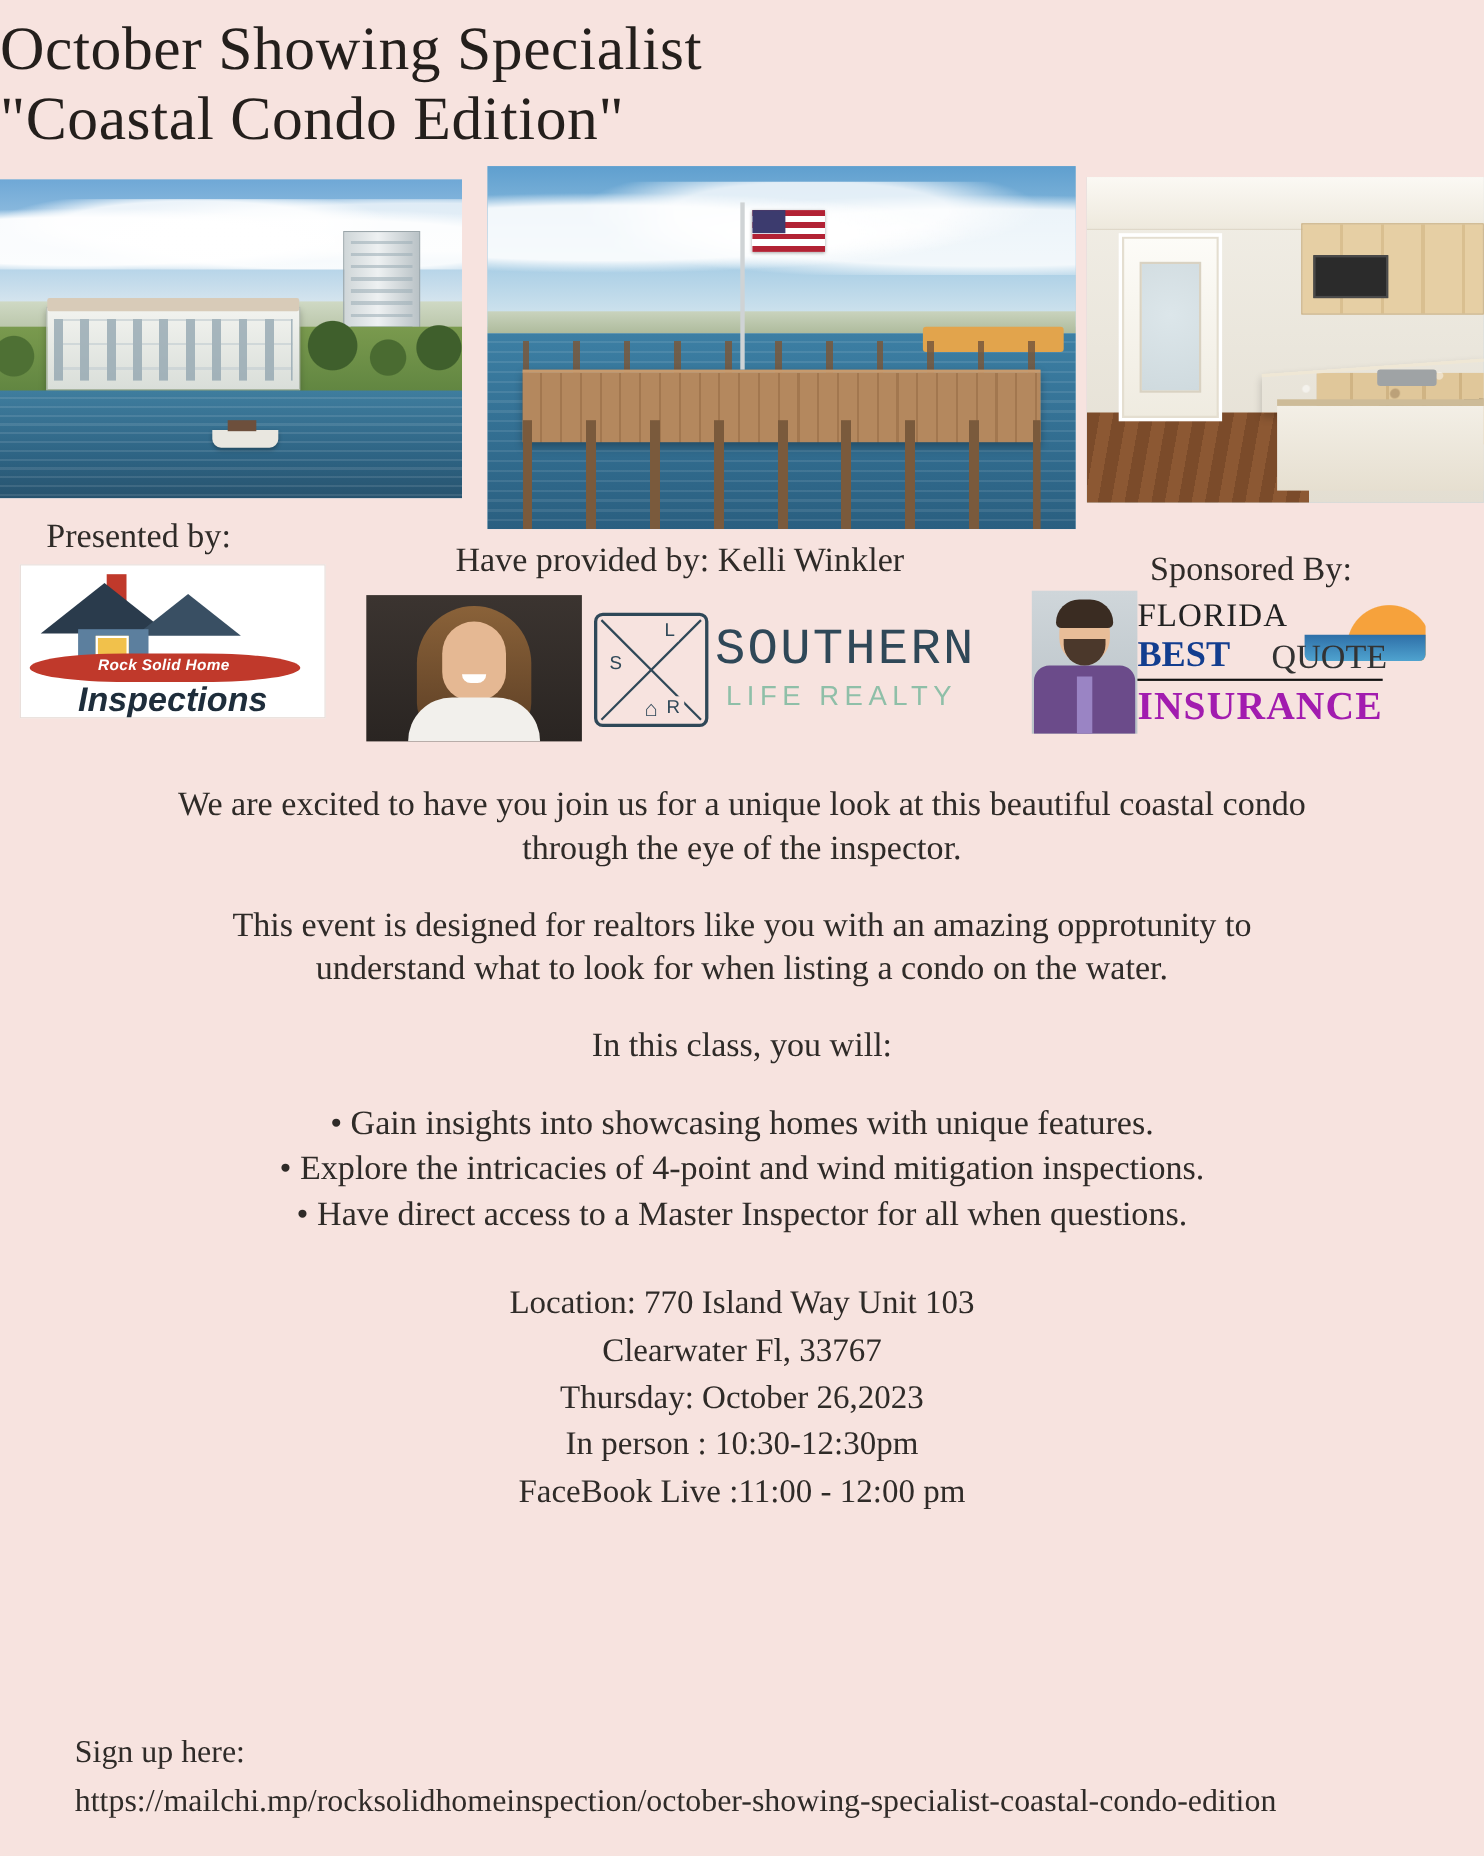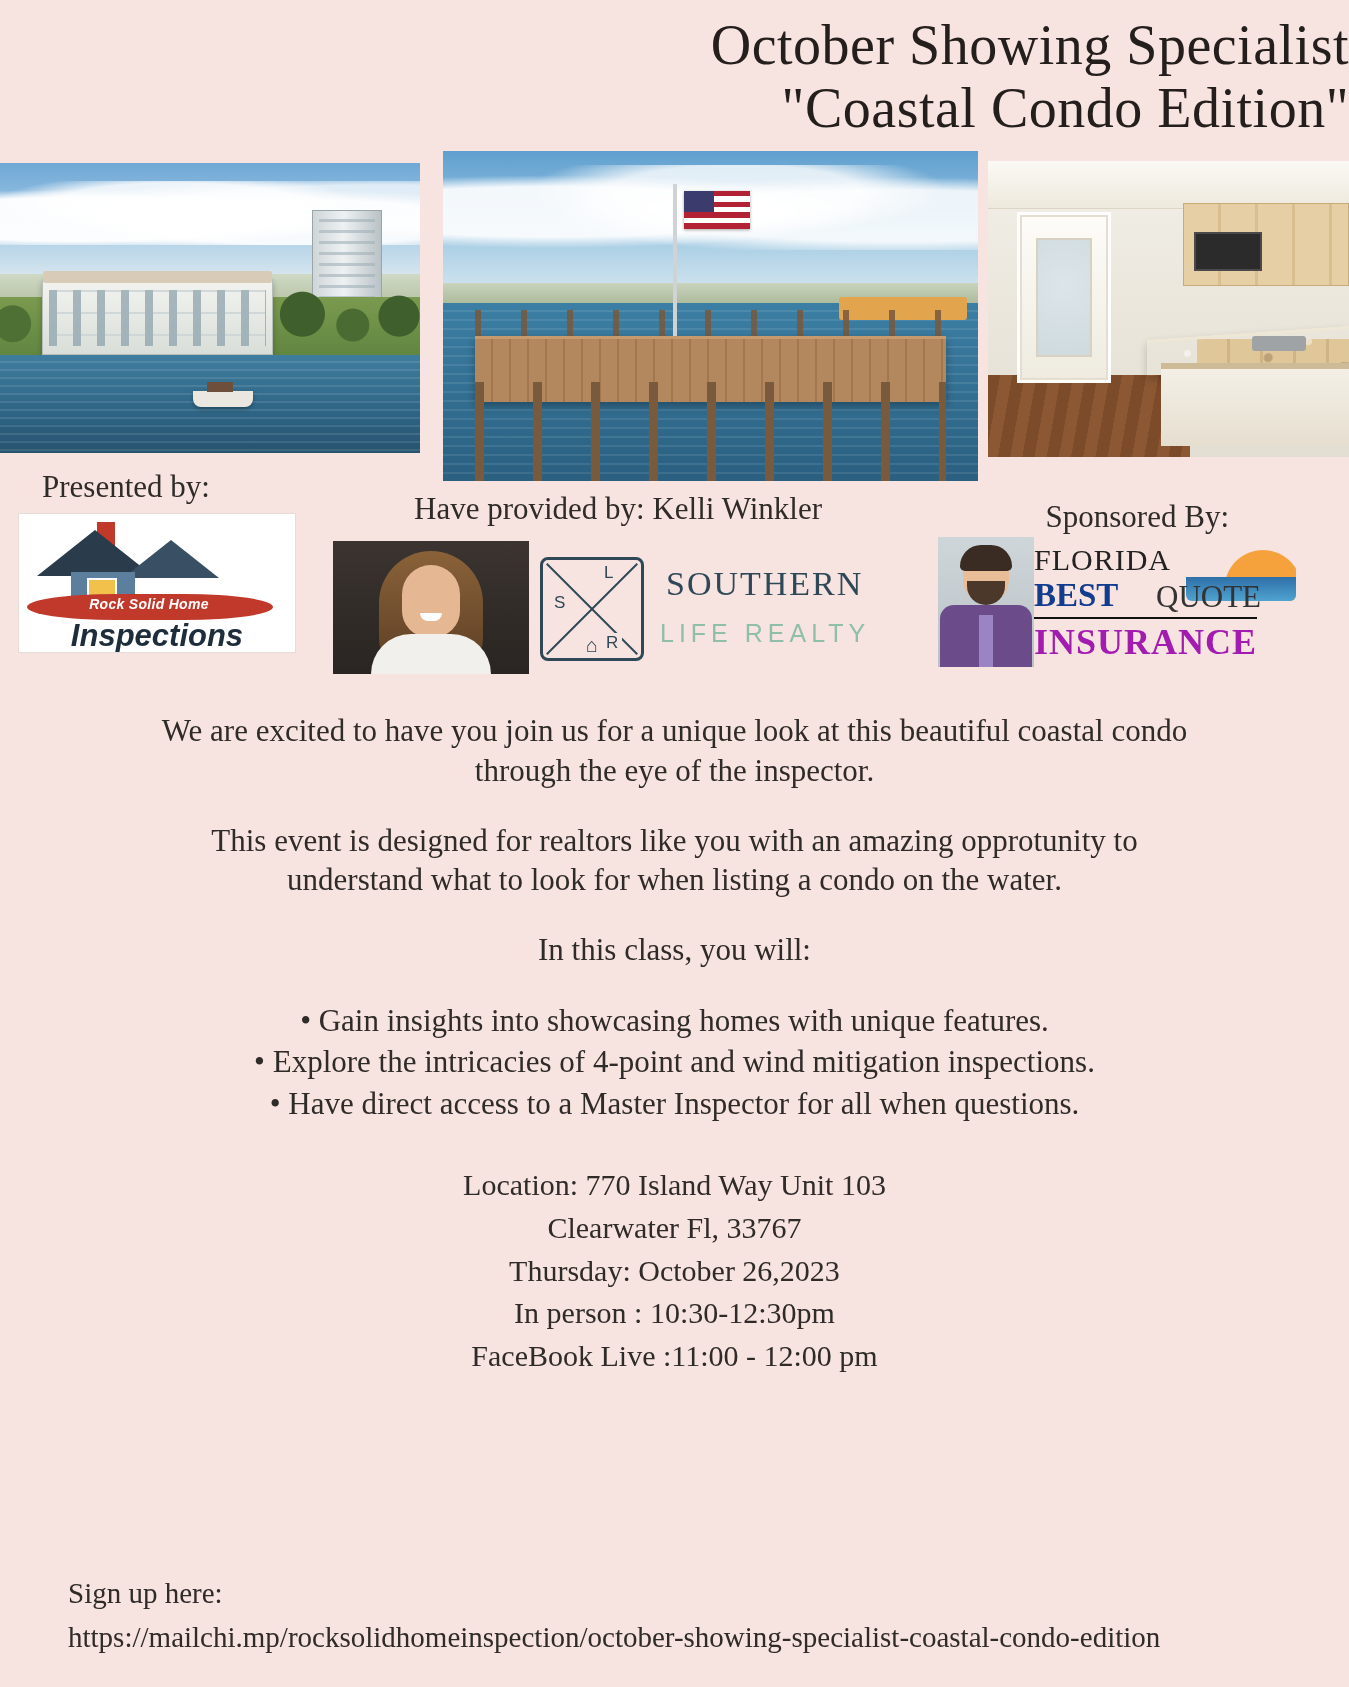--- a/index.html
+++ b/index.html
@@ -9,21 +9,21 @@
     height: 1687px;
     background: #f7e3df;
     font-family: "Liberation Serif", serif;
     color: #2f2b28;
     overflow: hidden;
     position: relative;
   }
 
   
   .title-block {
-    text-align: right;
+    text-align: left;
     padding-top: 14px;
   }
   .title-line {
     font-size: 56px;
     line-height: 1.12;
     letter-spacing: 0.5px;
     color: #241f1c;
     font-weight: 400;
   }
 
@@ -190,22 +190,22 @@
   .slr-mark:before, .slr-mark:after { content:""; position:absolute; left:50%; top:50%;
              width:128px; height:2px; background:#2f4858; transform-origin:center; }
   .slr-mark:before { transform: translate(-50%,-50%) rotate(45deg); }
   .slr-mark:after  { transform: translate(-50%,-50%) rotate(-45deg); }
   .slr-l, .slr-r, .slr-s, .slr-h { position:absolute; font-family:"Liberation Sans", sans-serif;
              font-size:17px; color:#2f4858; z-index:2; background:#f7e3df; padding:0 4px; }
   .slr-l { left:60px; top:10px; }
   .slr-r { left:62px; bottom:10px; }
   .slr-s { left:10px; top:40px; }
   .slr-h { left:42px; bottom:6px; font-size:20px; }
-  .slr-name { position:absolute; left:126px; top:12px; font-family:Liberation Serif, serif;
-             font-size:34px; letter-spacing:2px; color:#2f4858; }
+  .slr-name { position:absolute; left:110px; top:12px; font-family:Liberation Mono, monospace;
+             font-size:46px; letter-spacing:2px; color:#2f4858; }
   .slr-sub { position:absolute; left:120px; top:66px; font-family:"Liberation Sans", sans-serif;
              font-size:25px; letter-spacing:5px; color:#8fbfa8; }
 
   
   .sponsor-photo { position:absolute; left:938px; top:56px; width:96px; height:130px;
              background: linear-gradient(#cfd6da,#b9c2c7); overflow:hidden; }
   .sp-head { position:absolute; left:50%; top:14px; width:46px; height:52px; margin-left:-23px;
              background:#e8bd98; border-radius:23px; }
   .sp-hair { position:absolute; left:50%; top:8px; width:52px; height:26px; margin-left:-26px;
              background:#3a2c22; border-radius:26px 26px 6px 6px; }

